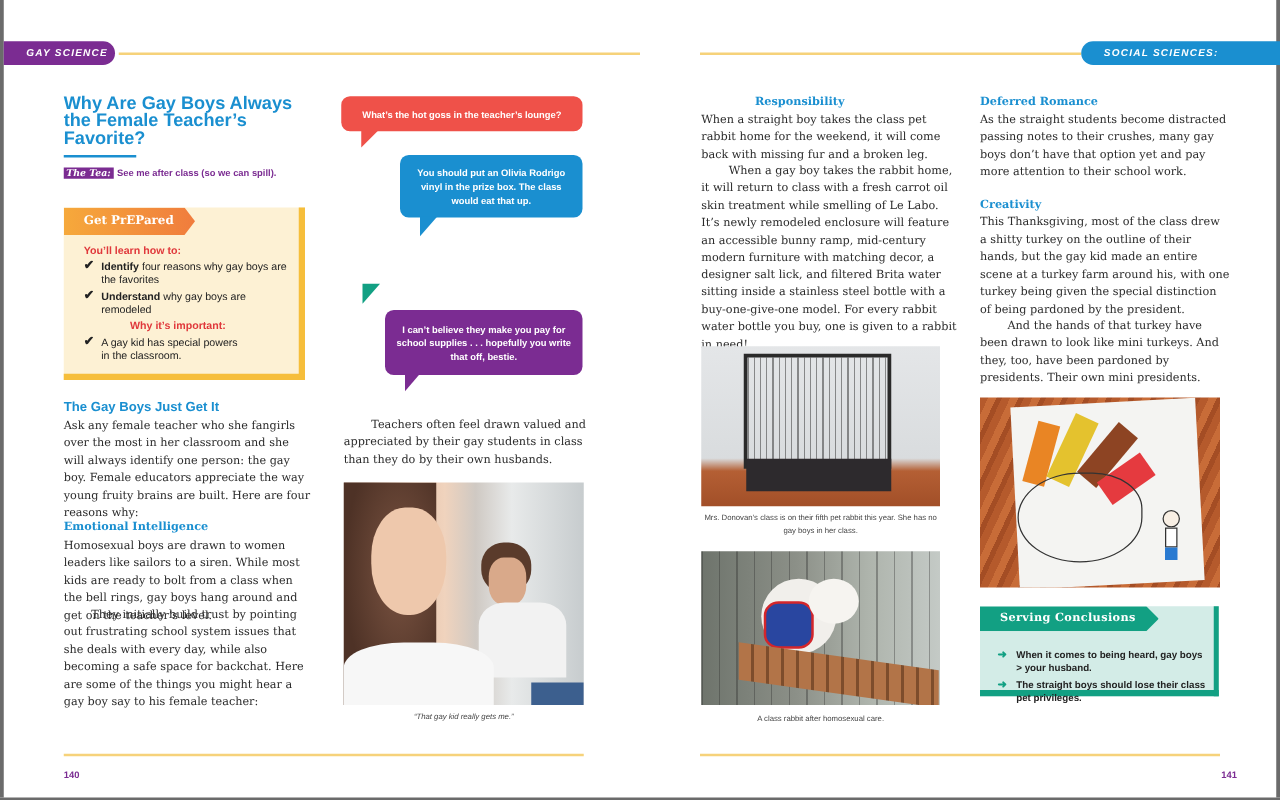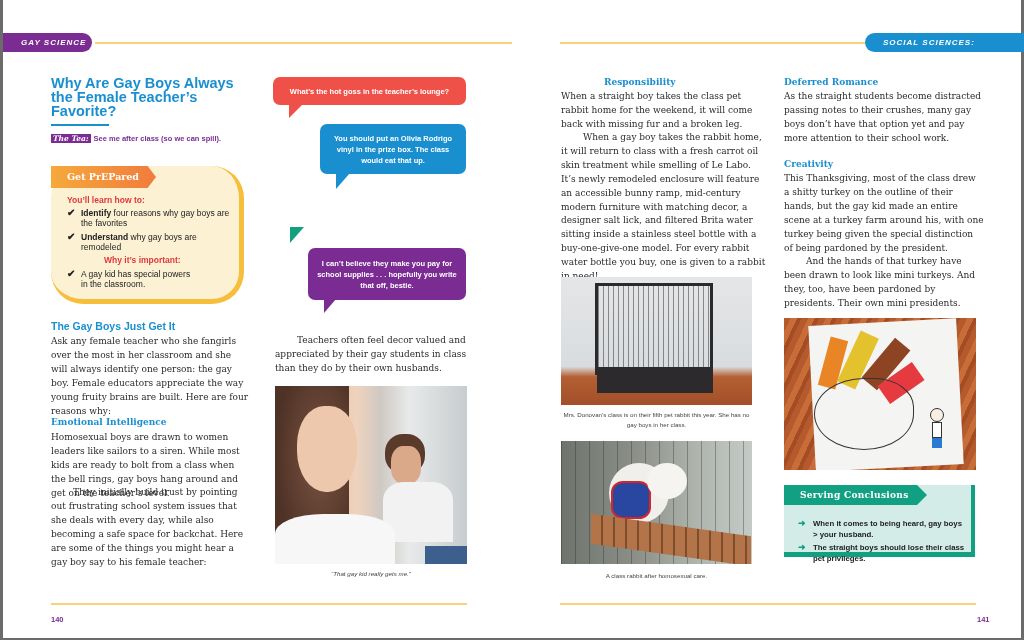--- a/index.html
+++ b/index.html
@@ -13,21 +13,21 @@
   .tab { position: absolute; top: 33px; height: 19px; color: #fff; font-family: "Liberation Sans", sans-serif; font-weight: bold; font-size: 8px; letter-spacing: 1px; line-height: 19px; font-style: italic; }
   .tab-left { left: 0; width: 89px; background: #7b2c92; border-radius: 0 10px 10px 0; padding-left: 18px; }
   .tab-right { right: 0; width: 159px; background: #1a8fd0; border-radius: 10px 0 0 10px; padding-left: 18px; }
   .rule { position: absolute; height: 1.5px; background: #f6d27a; }
 
   .h1 { position: absolute; left: 48px; top: 76px; width: 190px; color: #1a8fd0; font-family: "Liberation Sans", sans-serif; font-weight: bold; font-size: 14.5px; line-height: 14px; }
   .h1-under { position: absolute; left: 48px; top: 124px; width: 58px; height: 1.5px; background: #1a8fd0; }
   .tea { position: absolute; left: 48px; top: 134px; font-family: "Liberation Sans", sans-serif; font-size: 7.5px; color: #7b2c92; font-weight: bold; white-space: nowrap; }
   .tea-label { background: #7b2c92; color: #fff; font-family: "DejaVu Serif", serif; font-style: italic; padding: 0 2px; margin-right: 3px; }
 
-  .prep { position: absolute; left: 48px; top: 166px; width: 193px; height: 138px; background: #fdf1d4; border-right: 5px solid #f6be3b; border-bottom: 5px solid #f6be3b; border-radius: 32px; }
+  .prep { position: absolute; left: 48px; top: 166px; width: 193px; height: 138px; background: #fdf1d4; border-right: 5px solid #f6be3b; border-bottom: 5px solid #f6be3b; }
   .prep-head { position: absolute; left: 0; top: 0; width: 105px; height: 22px; background: linear-gradient(90deg, #f6a93b, #f07c3d); clip-path: polygon(0 0, 92% 0, 100% 50%, 92% 100%, 0 100%); color: #fff; font-family: "DejaVu Serif", serif; font-weight: bold; font-size: 9.5px; line-height: 22px; padding-left: 16px; }
   .prep-sub { position: absolute; left: 16px; font-family: "Liberation Sans", sans-serif; font-weight: bold; font-size: 8.5px; color: #e0383b; }
   .prep-item { position: absolute; left: 16px; width: 170px; font-family: "Liberation Sans", sans-serif; font-size: 8.5px; line-height: 10px; color: #222; padding-left: 14px; }
   .prep-item .chk { position: absolute; left: 0; top: 0; font-size: 10px; font-weight: bold; }
 
   .bubble { position: absolute; color: #fff; font-family: "Liberation Sans", sans-serif; font-weight: bold; font-size: 7.5px; line-height: 11px; text-align: center; border-radius: 7px; display: flex; align-items: center; justify-content: center; padding: 4px 8px; }
   .tail { position: absolute; width: 0; height: 0; }
 
   .h2 { position: absolute; color: #1a8fd0; font-family: "Liberation Sans", sans-serif; font-weight: bold; font-size: 10.5px; }
   .h3 { position: absolute; color: #1a8fd0; font-family: "DejaVu Serif", serif; font-weight: bold; font-size: 9px; }
@@ -93,21 +93,21 @@
     </div>
     <div class="tail" style="left:321px; top:299px; border-right:12px solid transparent; border-top:14px solid #7b2c92;"></div>
 
     <div class="h2" style="left:48px; top:320px;">The Gay Boys Just Get It</div>
     <div class="body" style="left:48px; top:335px; width:198px;">Ask any female teacher who she fangirls over the most in her classroom and she will always identify one person: the gay boy. Female educators appreciate the way young fruity brains are built. Here are four reasons why:</div>
 
     <div class="h3" style="left:48px; top:417px;">Emotional Intelligence</div>
     <div class="body" style="left:48px; top:431px; width:198px;">Homosexual boys are drawn to women leaders like sailors to a siren. While most kids are ready to bolt from a class when the bell rings, gay boys hang around and get on the teacher’s level.</div>
     <div class="body indent" style="left:48px; top:486px; width:198px;">They initially build trust by pointing out frustrating school system issues that she deals with every day, while also becoming a safe space for backchat. Here are some of the things you might hear a gay boy say to his female teacher:</div>
 
-    <div class="body indent" style="left:272px; top:334px; width:198px;">Teachers often feel decor valued and appreciated by their gay students in class than they do by their own husbands.</div>
+    <div class="body indent" style="left:272px; top:334px; width:198px;">Teachers often feel drawn valued and appreciated by their gay students in class than they do by their own husbands.</div>
 
     <div class="photo" style="left:272px; top:386px; width:192px; height:178px; background: linear-gradient(90deg, #6b4a38 0%, #8a6650 12%, #e4c4ac 30%, #f0d3bd 42%, #cfc9c3 55%, #e8eaea 70%, #c7ccce 100%);">
       <div style="position:absolute; left:0; top:0; width:74px; height:178px; background: radial-gradient(ellipse at 60% 40%, #7b5442 0%, #4e3226 70%);"></div>
       <div style="position:absolute; left:22px; top:20px; width:60px; height:86px; border-radius:45% 45% 48% 48%; background:#eec8ac;"></div>
       <div style="position:absolute; left:110px; top:48px; width:40px; height:40px; border-radius:45%; background:#5a3b2b;"></div>
       <div style="position:absolute; left:116px; top:60px; width:30px; height:38px; border-radius:40%; background:#d9a98a;"></div>
       <div style="position:absolute; left:108px; top:96px; width:70px; height:60px; border-radius:30% 30% 0 0; background:#f2f2f2;"></div>
       <div style="position:absolute; left:0; top:128px; width:120px; height:50px; border-radius:40% 40% 0 0; background:#f7f7f7;"></div>
       <div style="position:absolute; left:150px; top:160px; width:42px; height:18px; background:#3c5f8e;"></div>
     </div>

